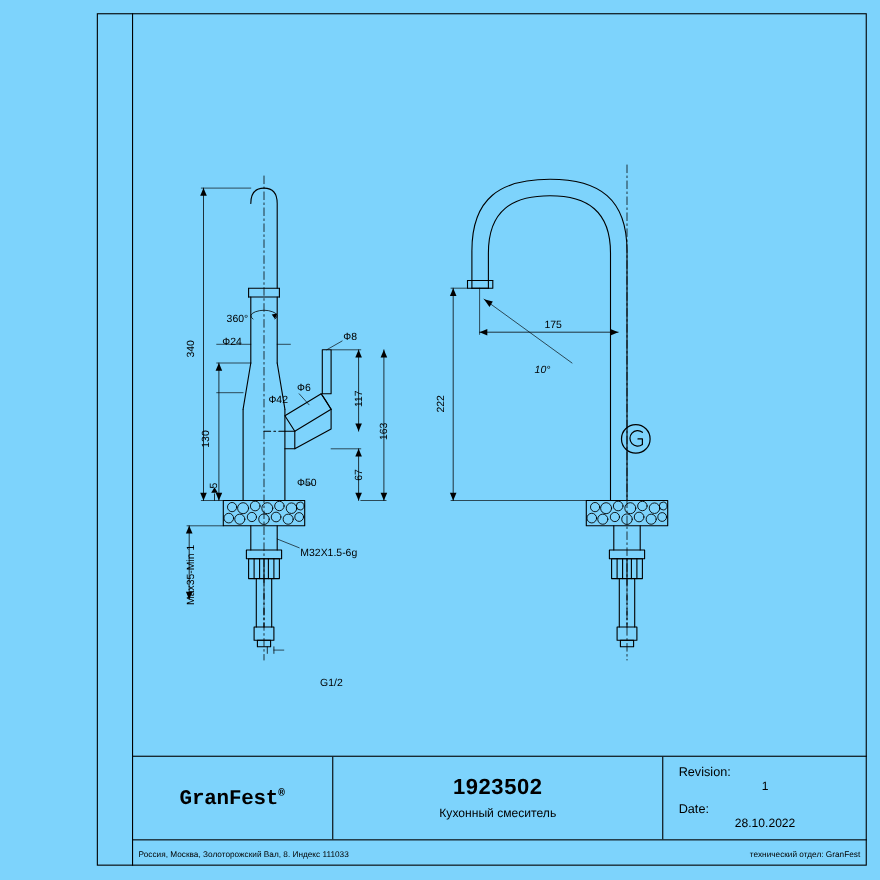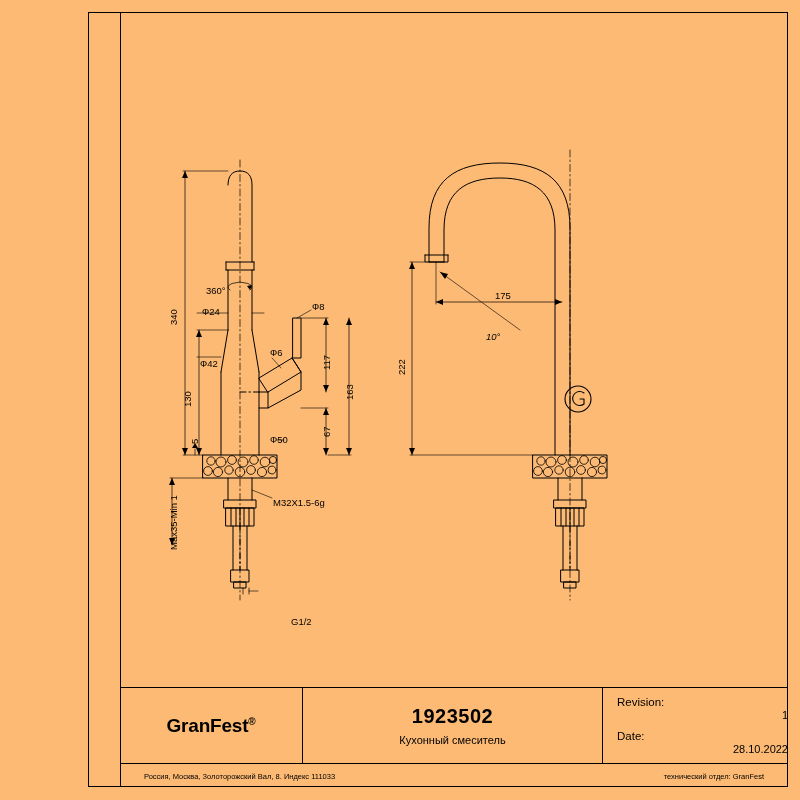--- a/index.html
+++ b/index.html
@@ -11,21 +11,21 @@
     width: 800px;
     height: 800px;
     font-family: "Liberation Sans", sans-serif;
     color: #000;
     overflow: hidden;
   }
   #sheet {
     position: relative;
     width: 800px;
     height: 800px;
-    background: #fdba74;
+    background: #7dd3fc;
   }
   
   .frame {
     position: absolute;
     left: 88px;
     top: 12px;
     width: 700px;
     height: 775px;
     border: 1px solid #000;
     box-sizing: border-box;
@@ -68,24 +68,23 @@
   .tb-logo {
     width: 183px;
     border-right: 1px solid #000;
   }
   .tb-main {
     width: 300px;
     border-right: 1px solid #000;
   }
   .tb-rev {
     width: 185px;
-    align-items: flex-end;
   }
   .logo-text {
-    font-family: Liberation Sans, sans-serif;
+    font-family: Liberation Mono, monospace;
     font-size: 19px;
     font-weight: bold;
     letter-spacing: -0.2px;
     position: relative;
   }
   .logo-reg {
     font-size: 10px;
     vertical-align: super;
     font-weight: bold;
   }
@@ -121,21 +120,21 @@
     position: absolute;
     left: 0;
     top: 75px;
     width: 668px;
     height: 25px;
     border-top: 1px solid #000;
     box-sizing: border-box;
     display: flex;
     align-items: center;
     justify-content: space-between;
-    padding: 0 24px;
+    padding: 0 6px;
   }
   .addr {
     font-size: 7.5px;
   }
   .dept {
     font-size: 7.5px;
   }
 
   
   #drawing {
@@ -344,21 +343,21 @@
         <path d="M440,272 L520,330" stroke-width="0.6"></path>
         <path d="M440,272 l8,2 l-3,5 z" fill="#000" stroke="none"></path>
       </g>
 
     </g>
   </svg>
 
   <div class="dim-text rot90" style="left:168px; top:325px;">340</div>
   <div class="dim-text" style="left:206px; top:285px;">360°</div>
   <div class="dim-text" style="left:202px; top:306px;">Ф24</div>
-  <div class="dim-text" style="left:200px; top:358px;">Ф42</div>
+  <div class="dim-text" style="left:200px; top:358px;padding-left:44px;">Ф42</div>
   <div class="dim-text" style="left:312px; top:301px;text-align:center;">Ф8</div>
   <div class="dim-text" style="left:270px; top:347px;">Ф6</div>
   <div class="dim-text rot90" style="left:182px; top:407px;">130</div>
   <div class="dim-text rot90" style="left:321px; top:370px;">117</div>
   <div class="dim-text rot90" style="left:344px; top:400px;">163</div>
   <div class="dim-text rot90" style="left:321px; top:437px;">67</div>
   <div class="dim-text rot90" style="left:189px; top:444px;">5</div>
   <div class="dim-text" style="left:270px; top:434px;">Ф50</div>
   <div class="dim-text rot90" style="left:168px; top:550px;">Max35-Min 1</div>
   <div class="dim-text" style="left:273px; top:497px;">M32X1.5-6g</div>

